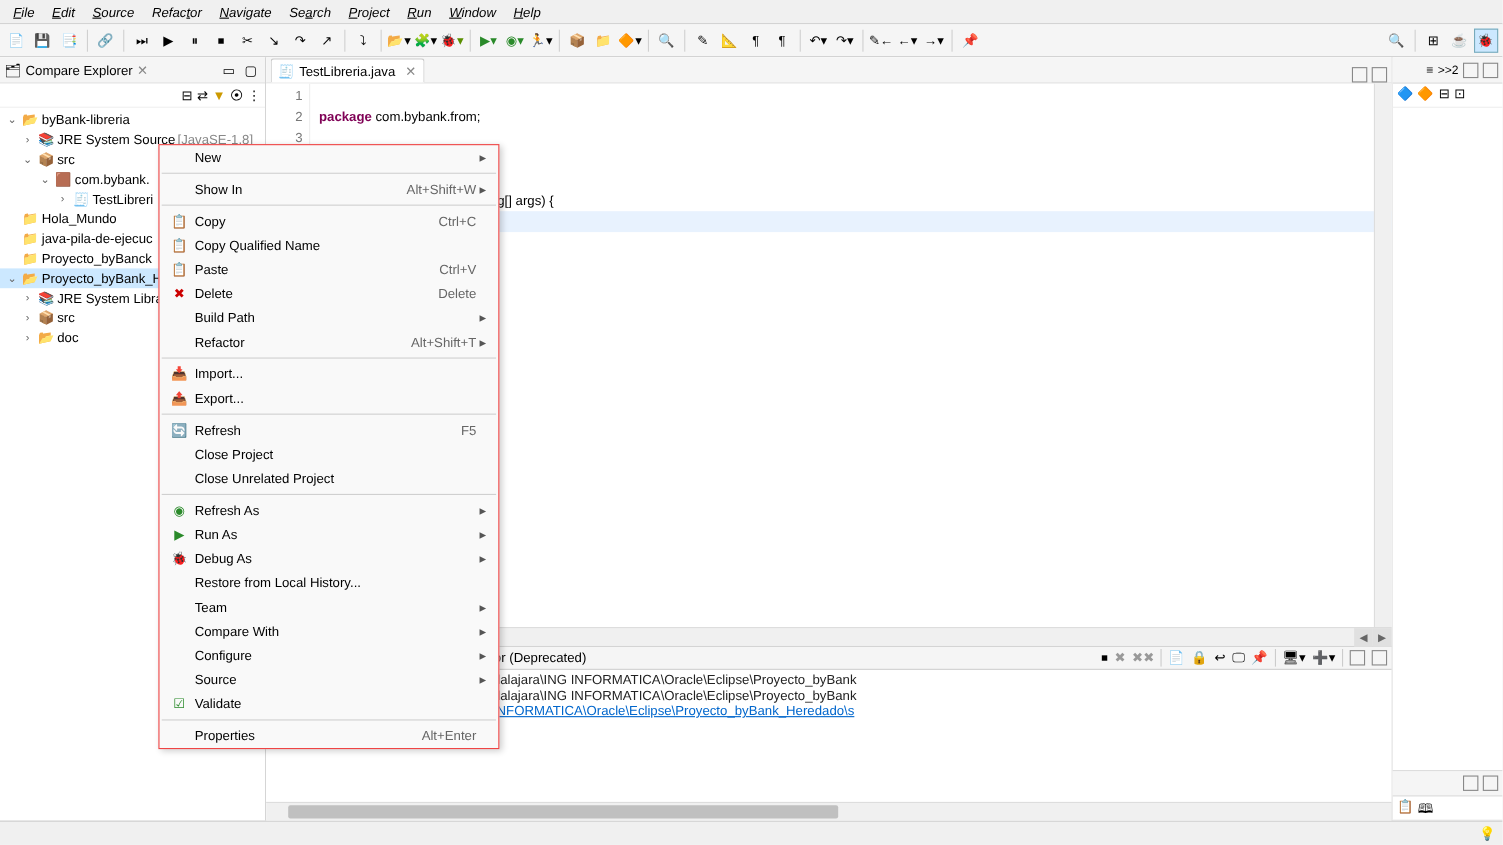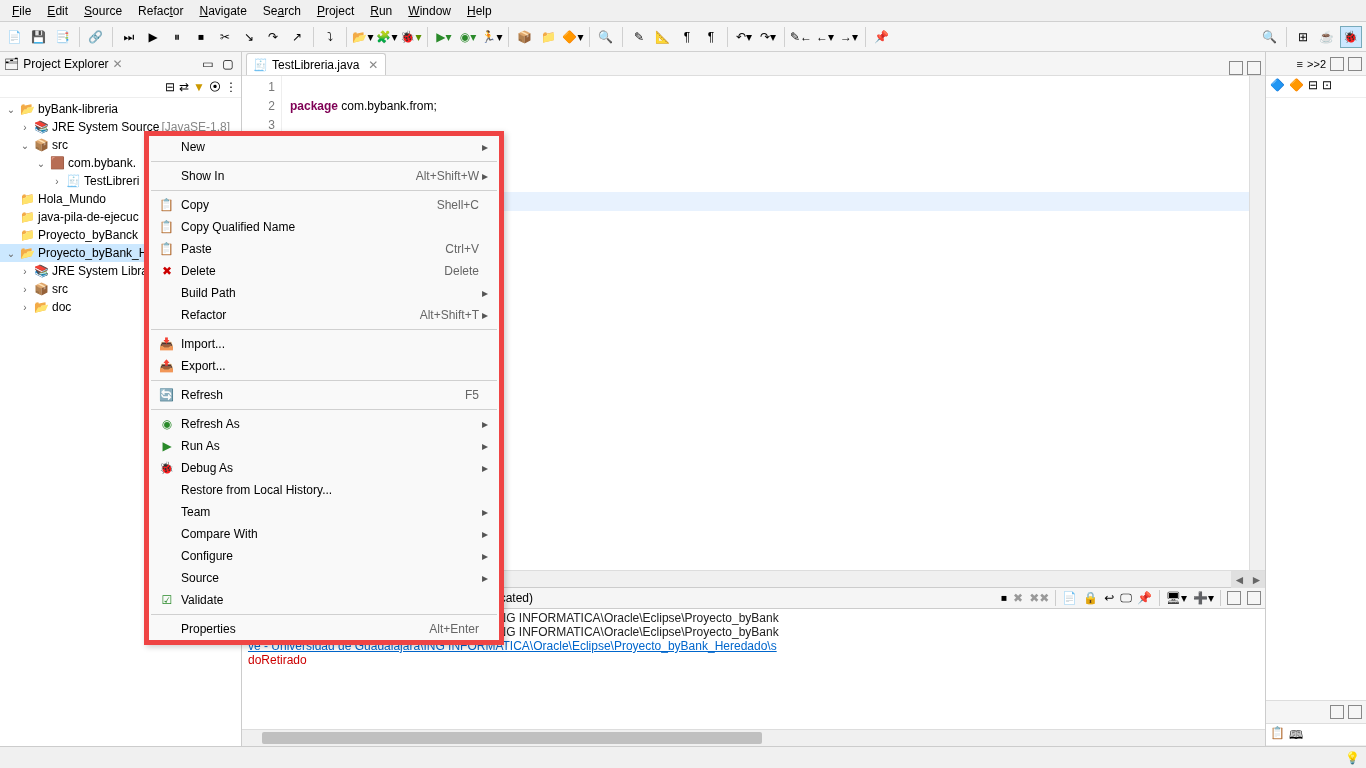--- a/index.html
+++ b/index.html
@@ -1,18 +1,18 @@
 <!DOCTYPE html>
 <html><head>
 <meta charset="utf-8">
 <style>
 * { margin: 0; padding: 0; box-sizing: border-box; font-family: "Segoe UI", Tahoma, sans-serif; font-size: 12px; }
 body { background: #f0f0f0; width: 1366px; height: 768px; overflow: hidden; display: flex; flex-direction: column; }
 .menubar { background: #f0f0f0; height: 22px; display: flex; align-items: center; padding: 0 4px; border-bottom: 1px solid #d0d0d0; }
-.menubar-item { padding: 2px 8px; cursor: default; }
+.menubar-item { padding: 2px 8px; cursor: default; font-style: italic; }
 .menubar-item .mn { text-decoration: underline; }
 .toolbar { background: #f5f5f5; height: 30px; display: flex; align-items: center; padding: 2px 4px; gap: 2px; border-bottom: 1px solid #d0d0d0; }
 .toolbar .tb-btn { width: 22px; height: 22px; display: inline-flex; align-items: center; justify-content: center; cursor: default; }
 .toolbar .sep { width: 1px; height: 20px; background: #d0d0d0; margin: 0 3px; }
 .main { flex: 1; display: flex; min-height: 0; }
 .left-panel { width: 242px; background: #fff; border-right: 1px solid #ccc; display: flex; flex-direction: column; }
 .view-header { height: 24px; background: #f5f5f5; display: flex; align-items: center; padding: 0 4px; border-bottom: 1px solid #ddd; }
 .view-header .title { flex: 1; display: flex; align-items: center; gap: 4px; }
 .view-header .view-btn { width: 18px; height: 18px; display: inline-flex; align-items: center; justify-content: center; margin-left: 2px; cursor:default;}
 .view-toolbar { height: 22px; display: flex; justify-content: flex-end; align-items: center; padding: 0 4px; gap: 4px; border-bottom: 1px solid #eee; background:#fff;}
@@ -47,21 +47,21 @@
 .console .underline { text-decoration: underline; color: #0066cc; }
 .console .red { color: #cc0000; }
 .console .path { color: #222; }
 .console-scroll-h { height: 17px; background: #f0f0f0; border-top: 1px solid #ddd; position:relative;}
 .console-scroll-h .thumb { position:absolute; left:20px; width:500px; top:2px; height:12px; background:#c0c0c0; border-radius:2px;}
 .right-panel { width: 100px; background: #fff; display: flex; flex-direction: column; }
 .right-panel .small-header { height:24px; background:#f5f5f5; border-bottom:1px solid #ddd; display:flex; align-items:center; justify-content:flex-end; padding:0 4px; gap:4px;}
 .right-panel .small-toolbar { height:22px; display:flex; gap:4px; padding:2px 4px; border-bottom:1px solid #eee;}
 .statusbar { height: 22px; background: #f0f0f0; border-top: 1px solid #ccc; display: flex; align-items: center; padding: 0 6px; }
 .statusbar .right { margin-left: auto; display:flex; align-items:center; gap:4px;}
-.context-menu { position: absolute; left: 144px; top: 131px; width: 360px; background: #f9f9f9; border: 5px solid #ef4444; box-shadow: 2px 2px 6px rgba(0,0,0,.2); z-index: 100; }
+.context-menu { position: absolute; left: 144px; top: 131px; width: 310px; background: #f9f9f9; border: 1px solid #ef4444; box-shadow: 2px 2px 6px rgba(0,0,0,.2); z-index: 100; }
 .context-menu .cm-item { height: 22px; display: flex; align-items: center; padding: 0 8px; cursor:default;}
 .context-menu .cm-item .cm-icon { width: 20px; display: flex; align-items:center; justify-content:center;}
 .context-menu .cm-item .cm-label { flex: 1; padding-left: 4px;}
 .context-menu .cm-item .cm-accel { color: #666; }
 .context-menu .cm-item .cm-sub { width: 12px; text-align: center; color:#555;}
 .context-menu .cm-sep { height: 1px; background: #d0d0d0; margin: 3px 2px; }
 .small-box { width:14px;height:14px; border:1px solid #888; display:inline-block;}
 </style>
 </head>
 <body>
@@ -131,21 +131,21 @@
   <span class="tb-btn">☕</span>
   <span class="tb-btn" style="background:#cce8ff;border:1px solid #7ab">🐞</span>
 </div>
 
 <div class="main">
 
   <div class="left-panel">
     <div class="view-header">
       <div class="title">
         <span>🗂</span>
-        <span>Project Explorer</span>
+        <span>Compare Explorer</span>
         <span style="color:#888">✕</span>
       </div>
       <span class="view-btn">▭</span>
       <span class="view-btn">▢</span>
     </div>
     <div class="view-toolbar">
       <span>⊟</span>
       <span>⇄</span>
       <span style="color:#c90">▼</span>
       <span>⦿</span>
@@ -337,21 +337,21 @@
     <div class="cm-item">
       <span class="cm-icon"></span>
       <span class="cm-label">Show In</span>
       <span class="cm-accel">Alt+Shift+W</span>
       <span class="cm-sub">▸</span>
     </div>
     <div class="cm-sep"></div>
     <div class="cm-item">
       <span class="cm-icon">📋</span>
       <span class="cm-label">Copy</span>
-      <span class="cm-accel">Shell+C</span>
+      <span class="cm-accel">Ctrl+C</span>
       <span class="cm-sub"></span>
     </div>
     <div class="cm-item">
       <span class="cm-icon">📋</span>
       <span class="cm-label">Copy Qualified Name</span>
       <span class="cm-accel"></span>
       <span class="cm-sub"></span>
     </div>
     <div class="cm-item">
       <span class="cm-icon">📋</span>
@@ -390,20 +390,32 @@
       <span class="cm-accel"></span>
       <span class="cm-sub"></span>
     </div>
     <div class="cm-sep"></div>
     <div class="cm-item">
       <span class="cm-icon">🔄</span>
       <span class="cm-label">Refresh</span>
       <span class="cm-accel">F5</span>
       <span class="cm-sub"></span>
     </div>
+    <div class="cm-item">
+      <span class="cm-icon"></span>
+      <span class="cm-label">Close Project</span>
+      <span class="cm-accel"></span>
+      <span class="cm-sub"></span>
+    </div>
+    <div class="cm-item">
+      <span class="cm-icon"></span>
+      <span class="cm-label">Close Unrelated Project</span>
+      <span class="cm-accel"></span>
+      <span class="cm-sub"></span>
+    </div>
     <div class="cm-sep"></div>
     <div class="cm-item">
       <span class="cm-icon" style="color: rgb(42, 138, 42);">◉</span>
       <span class="cm-label">Refresh As</span>
       <span class="cm-accel"></span>
       <span class="cm-sub">▸</span>
     </div>
     <div class="cm-item">
       <span class="cm-icon" style="color: rgb(42, 138, 42);">▶</span>
       <span class="cm-label">Run As</span>

